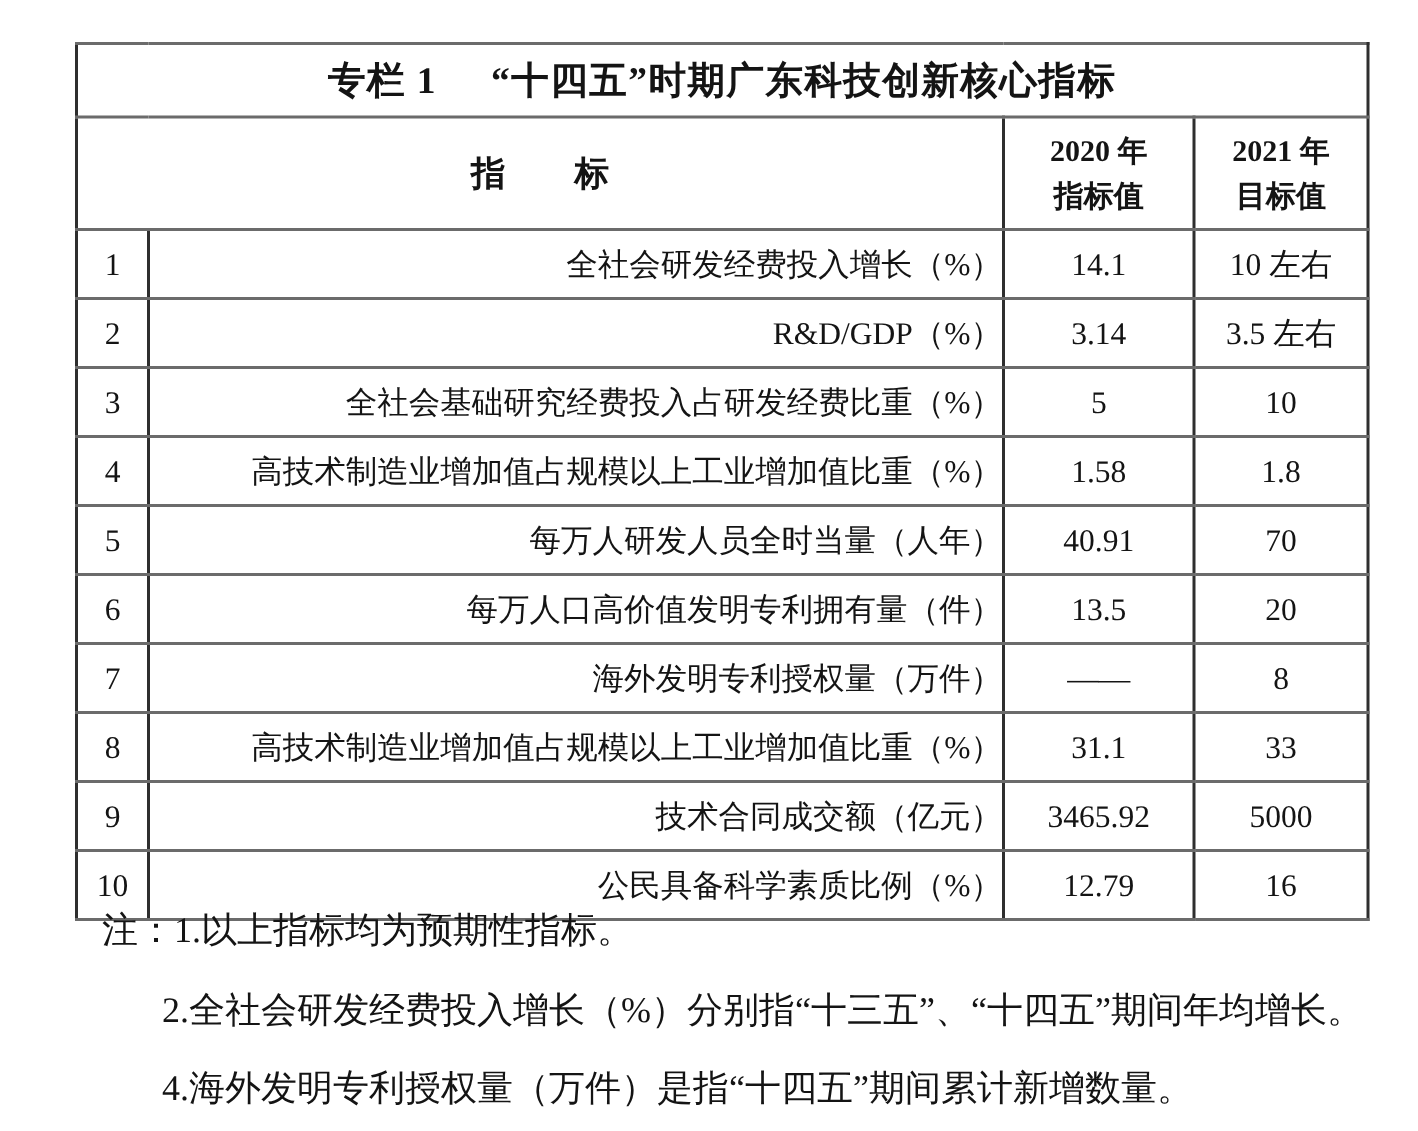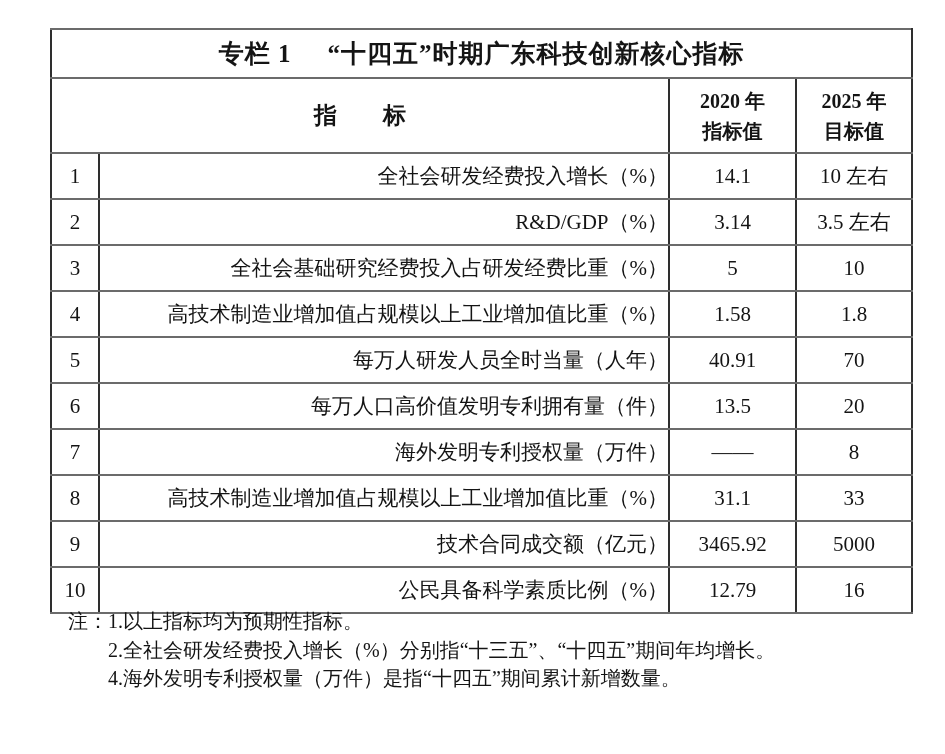--- a/index.html
+++ b/index.html
@@ -78,29 +78,30 @@
   }
   td.cell-val {
     text-align: center;
     border-radius: 9px;
   }
   .notes {
     position: absolute;
     left: 68px;
     top: 607px;
     width: 860px;
-    font-size: 20px;
+    font-size: 24px;
     line-height: 28.5px;
     color: #141414;
   }
   .note-label {
     display: inline;
   }
   .note-rest {
     padding-left: 40px;
+    margin-top: 24px;
   }
 </style>
 </head>
 <body>
 
 <div class="page">
 
   <table class="kpi">
     <colgroup>
       <col style="width:48px">
@@ -113,21 +114,21 @@
         <tr class="row-title">
       <td colspan="4">
         <span class="title-prefix">专栏 1</span><span class="title-main">“十四五”时期广东科技创新核心指标</span>
       </td>
     </tr>
 
     <tr class="row-head">
       <td colspan="2" class="head-ind">指　　标</td>
       <td class="head-year">2020 年
 指标值</td>
-      <td class="head-year">2025 年
+      <td class="head-year">2021 年
 目标值</td>
     </tr>
 
     <tr class="row-data">
       <td class="cell-no">1</td>
       <td class="cell-ind">全社会研发经费投入增长（%）</td>
       <td class="cell-val">14.1</td>
       <td class="cell-val">10 左右</td>
     </tr>
     <tr class="row-data">

